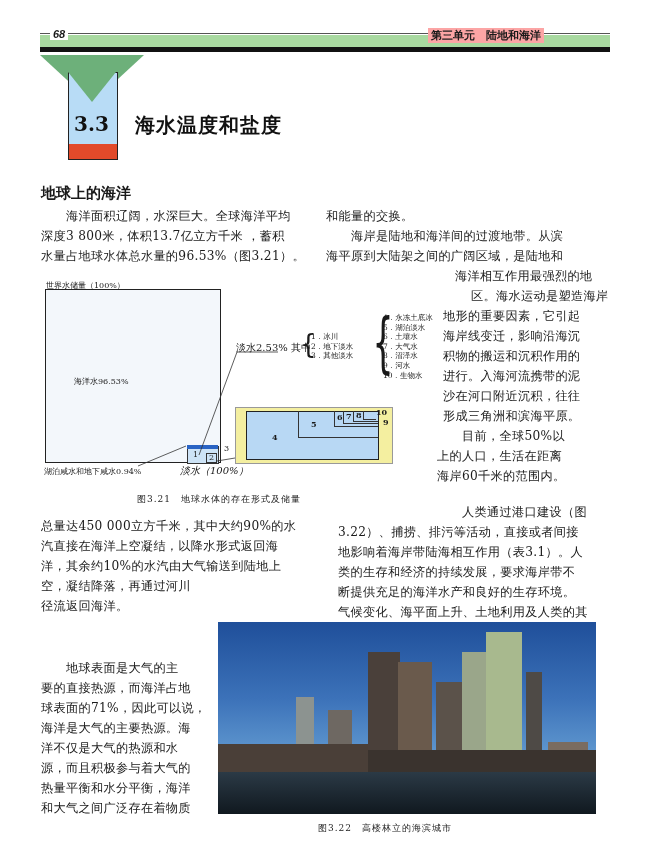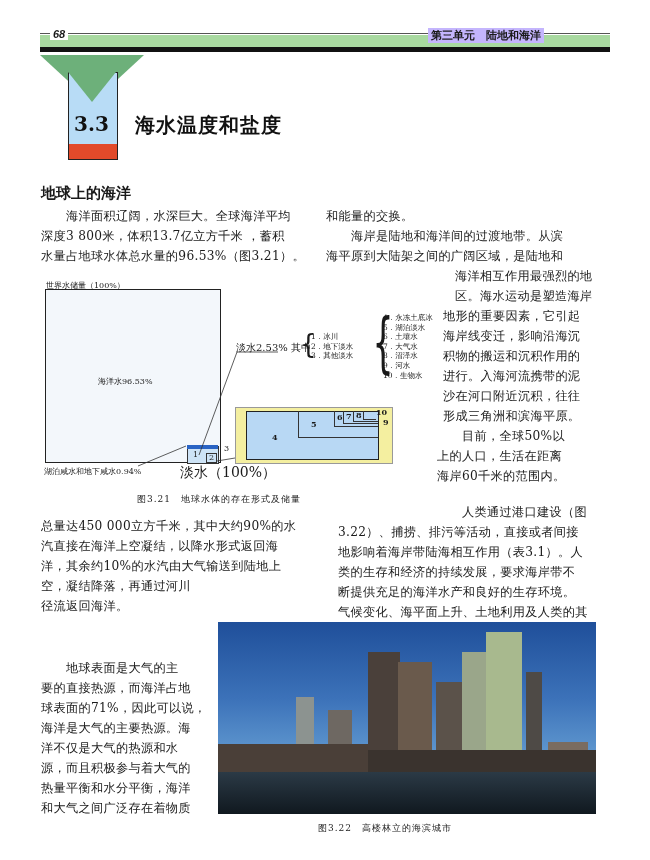--- a/index.html
+++ b/index.html
@@ -6,21 +6,21 @@
   body { width:650px; height:860px; position:relative; overflow:hidden;
          font-family: "DejaVu Serif", "Liberation Serif", serif; color:#1a1a1a; }
   .abs { position:absolute; }
 
   
   .hdr-band { left:40px; top:35px; width:570px; height:12px; background:#a8d9a0; }
   .hdr-line { left:40px; top:33px; width:570px; height:1px; background:#555; }
   .hdr-black { left:40px; top:47px; width:570px; height:5px; background:#111; }
   .page-num { left:50px; top:28px; font-family:"Liberation Sans", sans-serif; font-style:italic;
               font-weight:bold; font-size:11px; background:#fff; padding:0 3px; }
-  .unit-title { left:428px; top:28px; font-size:11px; font-weight:bold; background:#c4b5fd; padding:0 3px; }
+  .unit-title { left:428px; top:28px; font-size:11px; font-weight:bold; background:#fca5a5; padding:0 3px; }
 
   
   .tri { left:40px; top:55px; width:0; height:0;
          border-left:52px solid transparent; border-right:52px solid transparent;
          border-top:48px solid #6db07a; }
   .emblem { left:68px; top:72px; width:48px; height:86px; background:#b8dcf6; border:1px solid #222; }
   .tri-inner { left:68px; top:72px; width:0;height:0;
          border-left:24px solid transparent; border-right:24px solid transparent;
          border-top:30px solid #6db07a; }
   .emblem-red { left:69px; top:144px; width:48px; height:15px; background:#e24a2a; }
@@ -31,21 +31,21 @@
 
   .p { font-size:12.2px; line-height:20px; letter-spacing:0.3px; }
   .p div { white-space:nowrap; }
 
   
   .fig-label-top { left:46px; top:280px; font-size:8px; }
   .big-box { left:45px; top:289px; width:174px; height:172px; border:1.5px solid #222;
              background:#f3f7fb;
              background-image: radial-gradient(#d8dee6 0.6px, transparent 0.6px);
              background-size:4px 4px; }
-  .ocean-label { left:98px; top:376px; font-size:8px; }
+  .ocean-label { left:74px; top:376px; font-size:8px; }
   .fresh-small { left:187px; top:446px; width:30px; height:16px; background:#cde3f6; border:1px solid #333; }
   .fresh-small-top { left:187px; top:445px; width:31px; height:4px; background:#2a64c4; }
   .small-num { font-size:8px; }
   .yellow-box { left:235px; top:407px; width:156px; height:55px; background:#f4efa0; border:1px solid #999; }
   .inner-4 { left:246px; top:411px; width:131px; height:47px; background:#b8d8f4; border:1.5px solid #222; }
   .inner-5 { left:298px; top:411px; width:79px; height:26px; border-left:1px solid #333; border-bottom:1px solid #333; }
   .inner-6 { left:334px; top:411px; width:43px; height:15px; border-left:1px solid #333; border-bottom:1px solid #333; }
   .inner-7 { left:343px; top:411px; width:34px; height:12px; border-left:1px solid #333; border-bottom:1px solid #333; }
   .inner-8 { left:353px; top:411px; width:24px; height:10px; border-left:1px solid #333; border-bottom:1px solid #333; }
   .inner-9 { left:363px; top:411px; width:12px; height:8px; border-left:1px solid #333; border-bottom:1px solid #333; }
@@ -87,21 +87,21 @@
 
 <div class="abs p" style="left:326px; top:206px;">
   <div>和能量的交换。</div>
 </div>
 <div class="abs p" style="left:326px; top:226px;">
   <div style="padding-left:25px;">海岸是陆地和海洋间的过渡地带。从滨</div>
   <div>海平原到大陆架之间的广阔区域，是陆地和</div>
 </div>
 <div class="abs p" style="left:443px; top:266px;">
   <div style="margin-left:12px;">海洋相互作用最强烈的地</div>
-  <div style="margin-left:12px;">区。海水运动是塑造海岸</div>
+  <div style="margin-left:28px;">区。海水运动是塑造海岸</div>
   <div>地形的重要因素，它引起</div>
   <div>海岸线变迁，影响沿海沉</div>
   <div>积物的搬运和沉积作用的</div>
   <div>进行。入海河流携带的泥</div>
   <div>沙在河口附近沉积，往往</div>
   <div>形成三角洲和滨海平原。</div>
 </div>
 <div class="abs p" style="left:437px; top:426px;">
   <div style="padding-left:25px;">目前，全球50%以</div>
   <div>上的人口，生活在距离</div>
@@ -119,21 +119,21 @@
 <div class="abs fig-label-top">世界水储量（100%）</div>
 <div class="abs big-box"></div>
 <div class="abs ocean-label">海洋水96.53%</div>
 <div class="abs fresh-small"></div>
 <div class="abs fresh-small-top"></div>
 <div class="abs small-num" style="left:193px; top:450px;">1</div>
 <div class="abs small-num" style="left:206px; top:453px; border:1px solid #333; padding:0 2px; line-height:8px;">2</div>
 <div class="abs small-num" style="left:224px; top:444px;">3</div>
 
 <div class="abs" style="left:44px; top:466px; font-size:8px;">湖泊咸水和地下咸水0.94%</div>
-<div class="abs" style="left:180px; top:464px; font-size:14px;">淡水（100%）</div>
+<div class="abs" style="left:180px; top:464px; font-size:10px;font-style:italic;">淡水（100%）</div>
 
 <svg class="abs" style="left:0; top:0;" width="650" height="500">
   <line x1="138" y1="466" x2="186" y2="446" stroke="#333" stroke-width="0.8"></line>
   <line x1="199" y1="455" x2="237" y2="352" stroke="#333" stroke-width="0.8"></line>
   <line x1="237" y1="352" x2="278" y2="352" stroke="#333" stroke-width="0.8"></line>
   <line x1="217" y1="461" x2="235" y2="458" stroke="#333" stroke-width="0.8"></line>
 </svg>
 
 <div class="abs yellow-box"></div>
 <div class="abs inner-4"></div>

